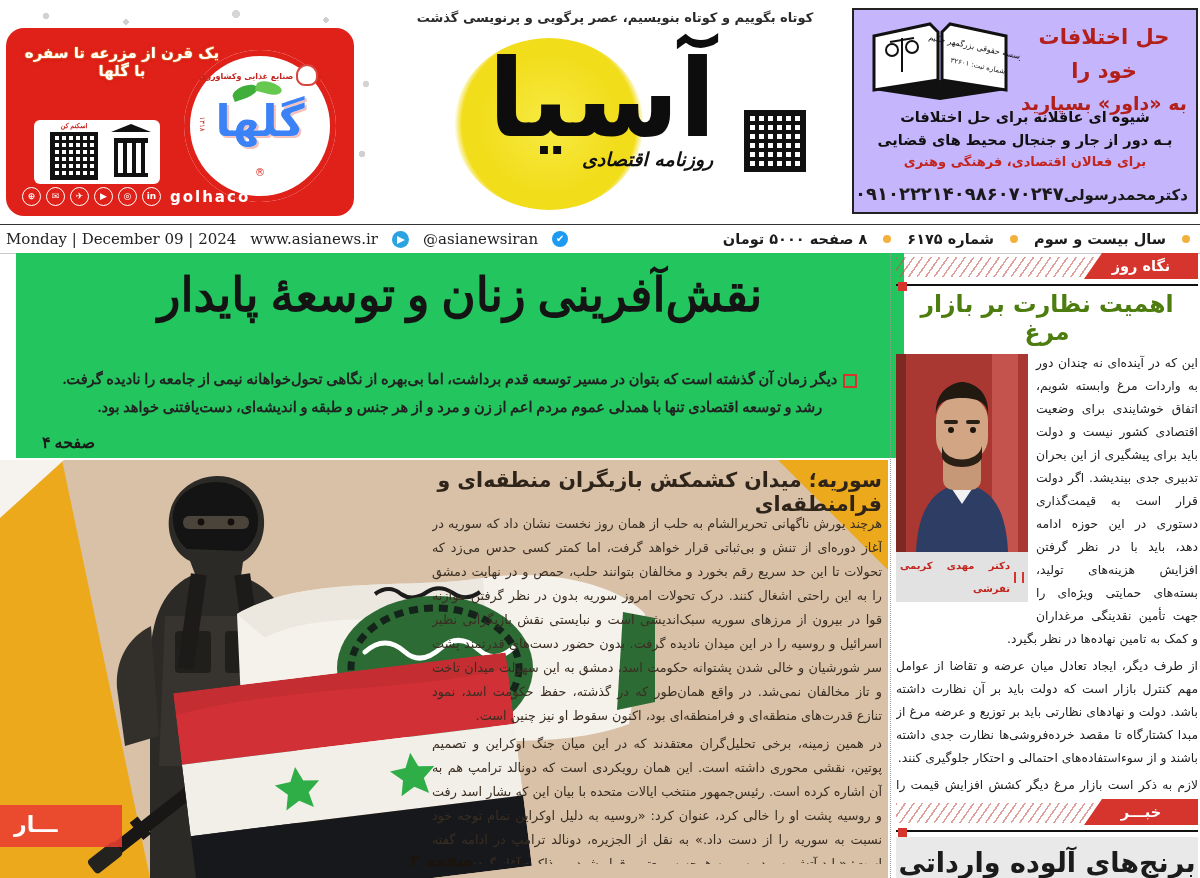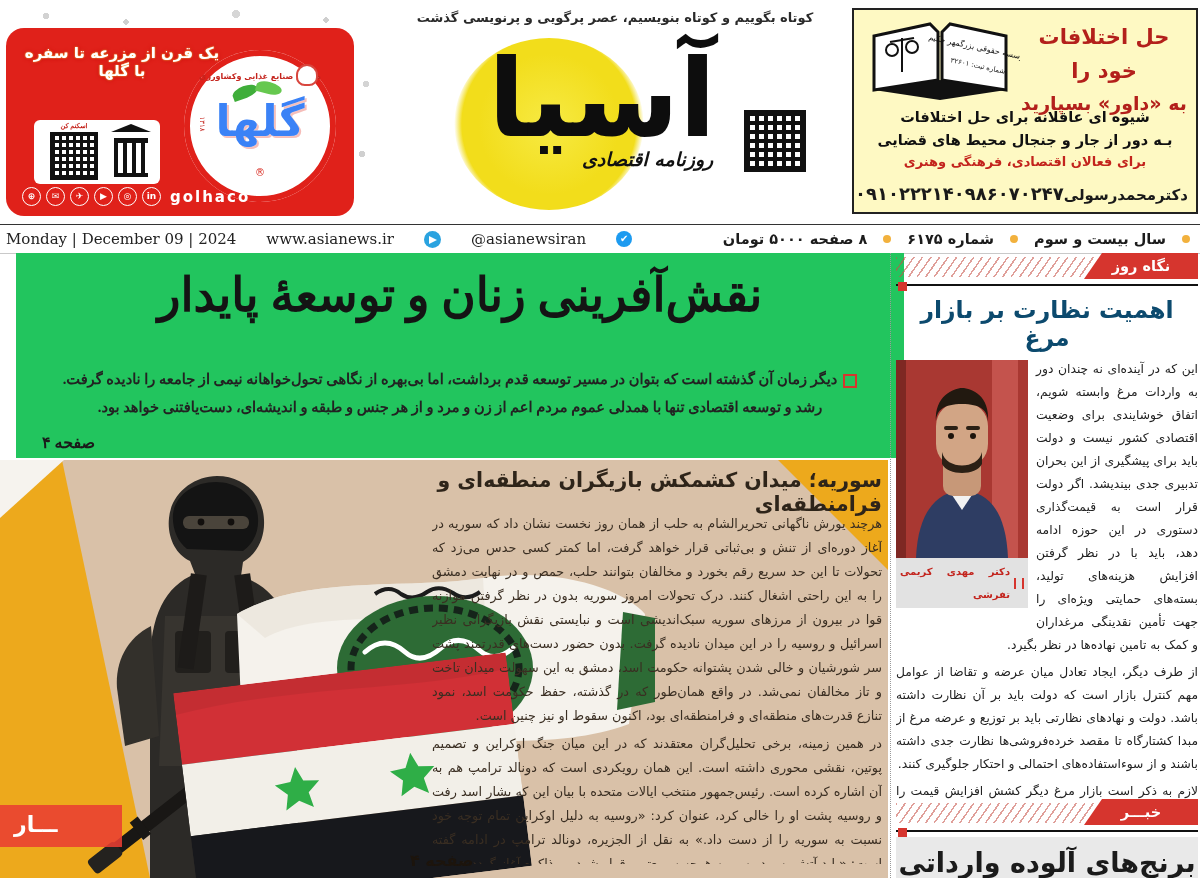--- a/index.html
+++ b/index.html
@@ -60,37 +60,37 @@
     background:radial-gradient(circle,#f7ea43 0%,#f2dd1b 55%,#f2dd1b 68%,rgba(242,221,27,0) 74%);}
   #logo-text{left:30px;top:4px;width:380px;text-align:center;font-size:108px;font-weight:bold;
     color:#0d0d0d;direction:rtl;line-height:190px;letter-spacing:-4px;}
   #logo-sub{left:200px;top:148px;font-size:19px;font-weight:bold;font-style:italic;color:#111;direction:rtl;}
   #masthead-qr{left:362px;top:110px;width:58px;height:58px;border:2px solid #111;
     background:
       repeating-linear-gradient(0deg,#111 0 4px,transparent 4px 9px),
       repeating-linear-gradient(90deg,#111 0 4px,#fff 4px 9px);}
 
   
-  #law-ad{left:852px;top:8px;width:342px;height:202px;border:2px solid #222;background:#fef9c3;direction:rtl;}
+  #law-ad{left:852px;top:8px;width:342px;height:202px;border:2px solid #222;background:#c4b5fd;direction:rtl;}
   #law-headline{right:8px;top:10px;width:168px;text-align:center;color:#b3201b;font-weight:bold;}
   #law-h1{font-size:21px;line-height:34px;}
   #law-h2{font-size:19px;line-height:30px;}
   #law-book{left:6px;top:6px;width:160px;height:88px;}
   #law-body{top:96px;left:0;width:100%;text-align:center;font-weight:bold;font-size:14.5px;
     line-height:23px;color:#111;}
   #law-red{top:144px;left:0;width:100%;text-align:center;font-weight:bold;font-size:13px;color:#c3241d;}
   #law-row{left:8px;right:8px;bottom:8px;display:flex;justify-content:space-between;align-items:baseline;
     font-weight:bold;}
   #law-person{font-size:15px;}
   .law-phone{font-size:18px;letter-spacing:1px;}
 
   
   #datebar{top:224px;left:0;width:1200px;height:28px;border-top:1.5px solid #333;
     border-bottom:1px solid #c9c9c9;display:flex;align-items:center;background:#fff;}
-  #datebar-left{display:flex;align-items:center;gap:30px;margin-left:6px;direction:ltr;
+  #datebar-left{display:flex;align-items:center;gap:14px;margin-left:6px;direction:ltr;
     font-family:"DejaVu Serif",serif;font-size:15px;color:#222;}
   .tg-badge{width:17px;height:17px;border-radius:50%;background:#2aa3e0;position:relative;}
   .tg-badge::after{content:"";position:absolute;left:5px;top:5px;width:0;height:0;
     border-left:8px solid #fff;border-top:4px solid transparent;border-bottom:4px solid transparent;}
   .check-badge{width:16px;height:16px;border-radius:50%;background:#1d9bf0;color:#fff;font-size:10px;
     line-height:16px;text-align:center;font-family:"DejaVu Sans",sans-serif;}
   #datebar-right{margin-right:10px;margin-left:auto;display:flex;align-items:center;gap:16px;
     direction:rtl;font-size:14.5px;font-weight:bold;color:#1c1c1c;}
   .dot{width:8px;height:8px;border-radius:50%;background:#f2b13d;}
   #date-fa{word-spacing:16px;}
@@ -128,21 +128,21 @@
   #divider{left:890px;top:253px;height:625px;border-left:1.5px dotted #9a9a9a;}
   #rightcol{left:896px;top:253px;width:302px;height:584px;direction:rtl;}
   .section-label{position:relative;height:28px;}
   .hatch{position:absolute;left:0;right:96px;top:4px;bottom:4px;
     background:repeating-linear-gradient(125deg,rgba(198,80,70,.55) 0 1.5px,transparent 1.5px 7px);}
   .red-tag{position:absolute;right:0;top:0;height:26px;min-width:86px;background:#d6352e;color:#fff;
     font-size:14.5px;font-weight:bold;line-height:26px;text-align:center;padding:0 14px;
     clip-path:polygon(18px 0,100% 0,100% 100%,0 100%);}
   .label-rule{position:relative;border-top:2.5px solid #111;margin-top:3px;}
   .rule-sq{position:absolute;left:2px;top:-4px;width:9px;height:9px;background:#d6352e;}
-  #dv-headline{margin:10px 0 6px 0;text-align:center;font-size:23.5px;font-weight:bold;color:#0c4a6e;}
+  #dv-headline{margin:4px 0 6px 0;text-align:center;font-size:23.5px;font-weight:bold;color:#4d7c0f;}
   #dv-article{height:448px;overflow:hidden;text-align:justify;font-size:12.3px;line-height:23px;color:#222;}
   #dv-photo-wrap{float:left;width:132px;margin:2px 8px 4px 0;}
   #dv-photo{width:132px;height:198px;display:block;}
   #dv-caption{background:#e2e2e2;font-size:10px;font-weight:bold;color:#c3241d;
     padding:2px 4px;display:flex;align-items:center;gap:4px;direction:rtl;}
   .cap-mark{display:inline-block;width:7px;height:11px;
     border-right:2.5px solid #d6352e;border-left:2.5px solid #d6352e;}
   #news-block{position:absolute;left:0;right:0;top:546px;}
   #news-box{margin-top:5px;background:#e9e9e9;height:46px;text-align:center;overflow:hidden;}
   #news-headline{font-size:27px;font-weight:bold;color:#1b1b1b;line-height:52px;}

